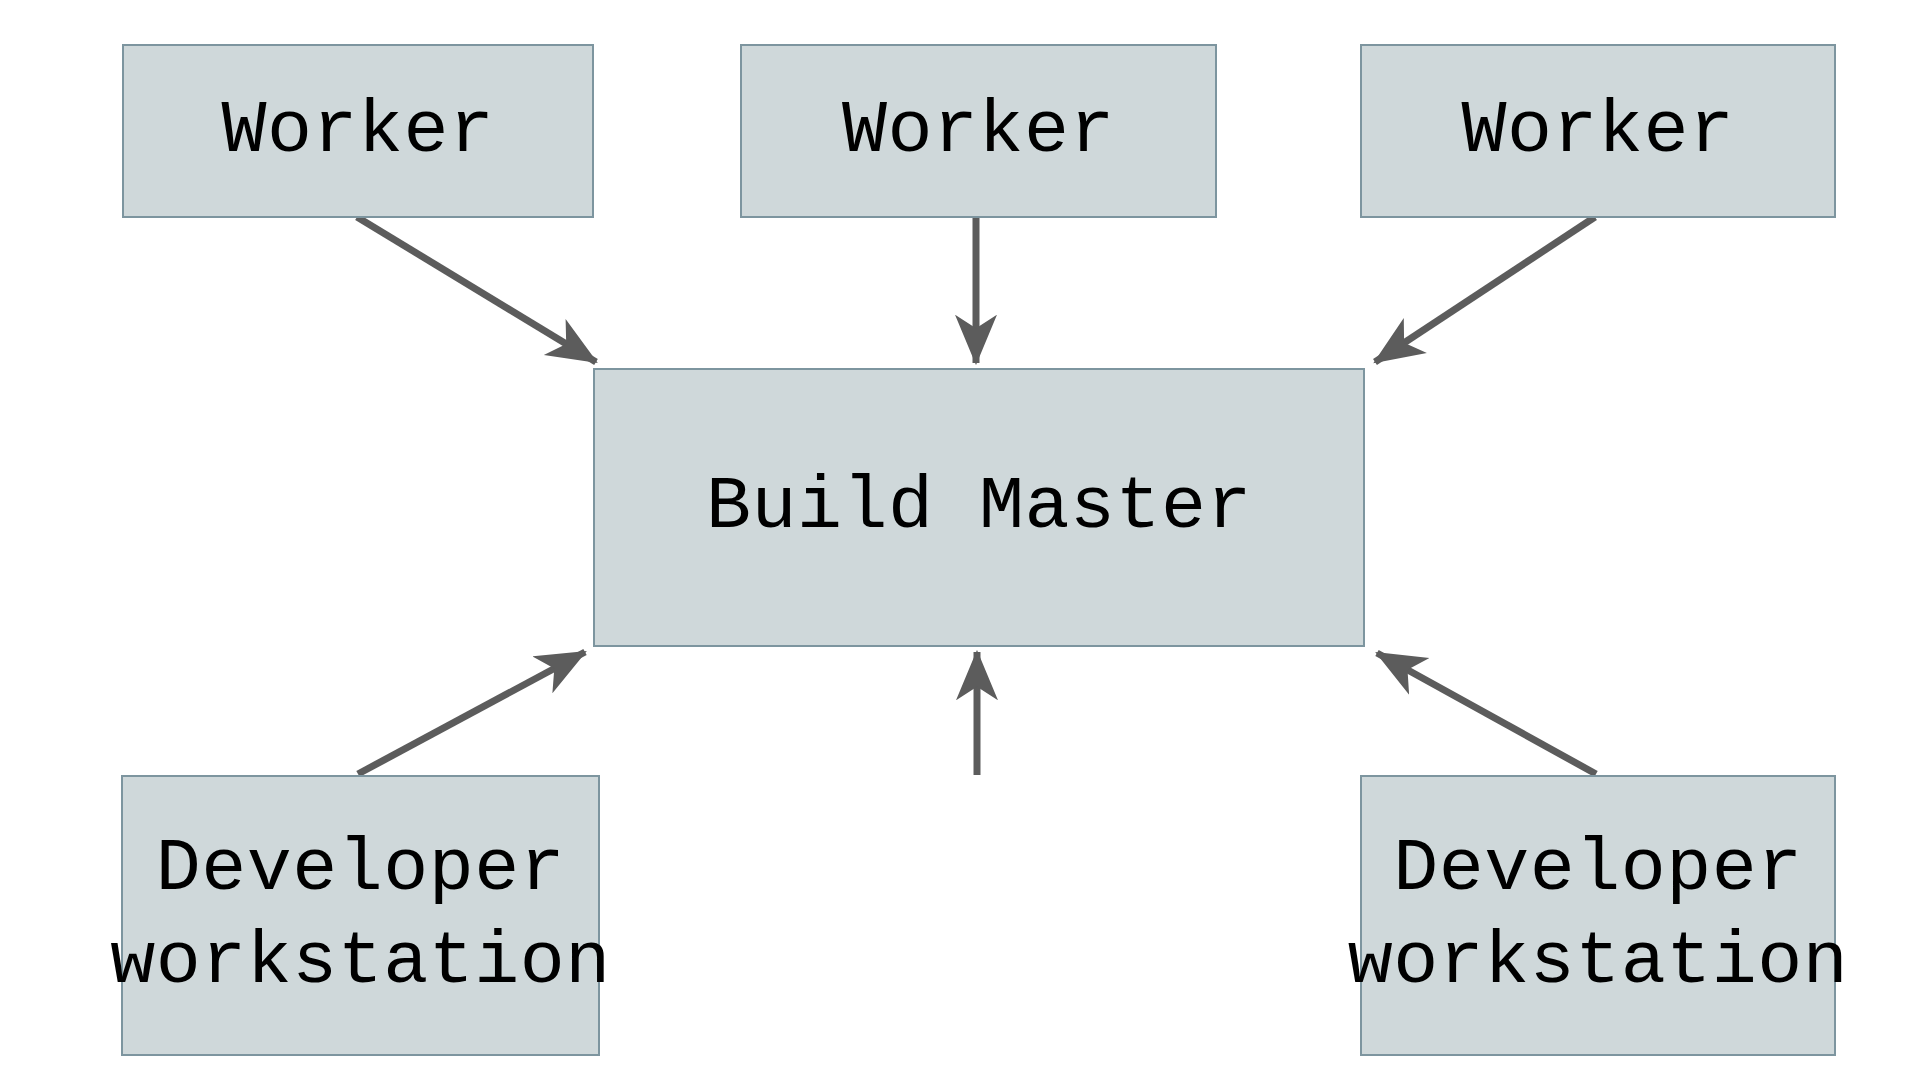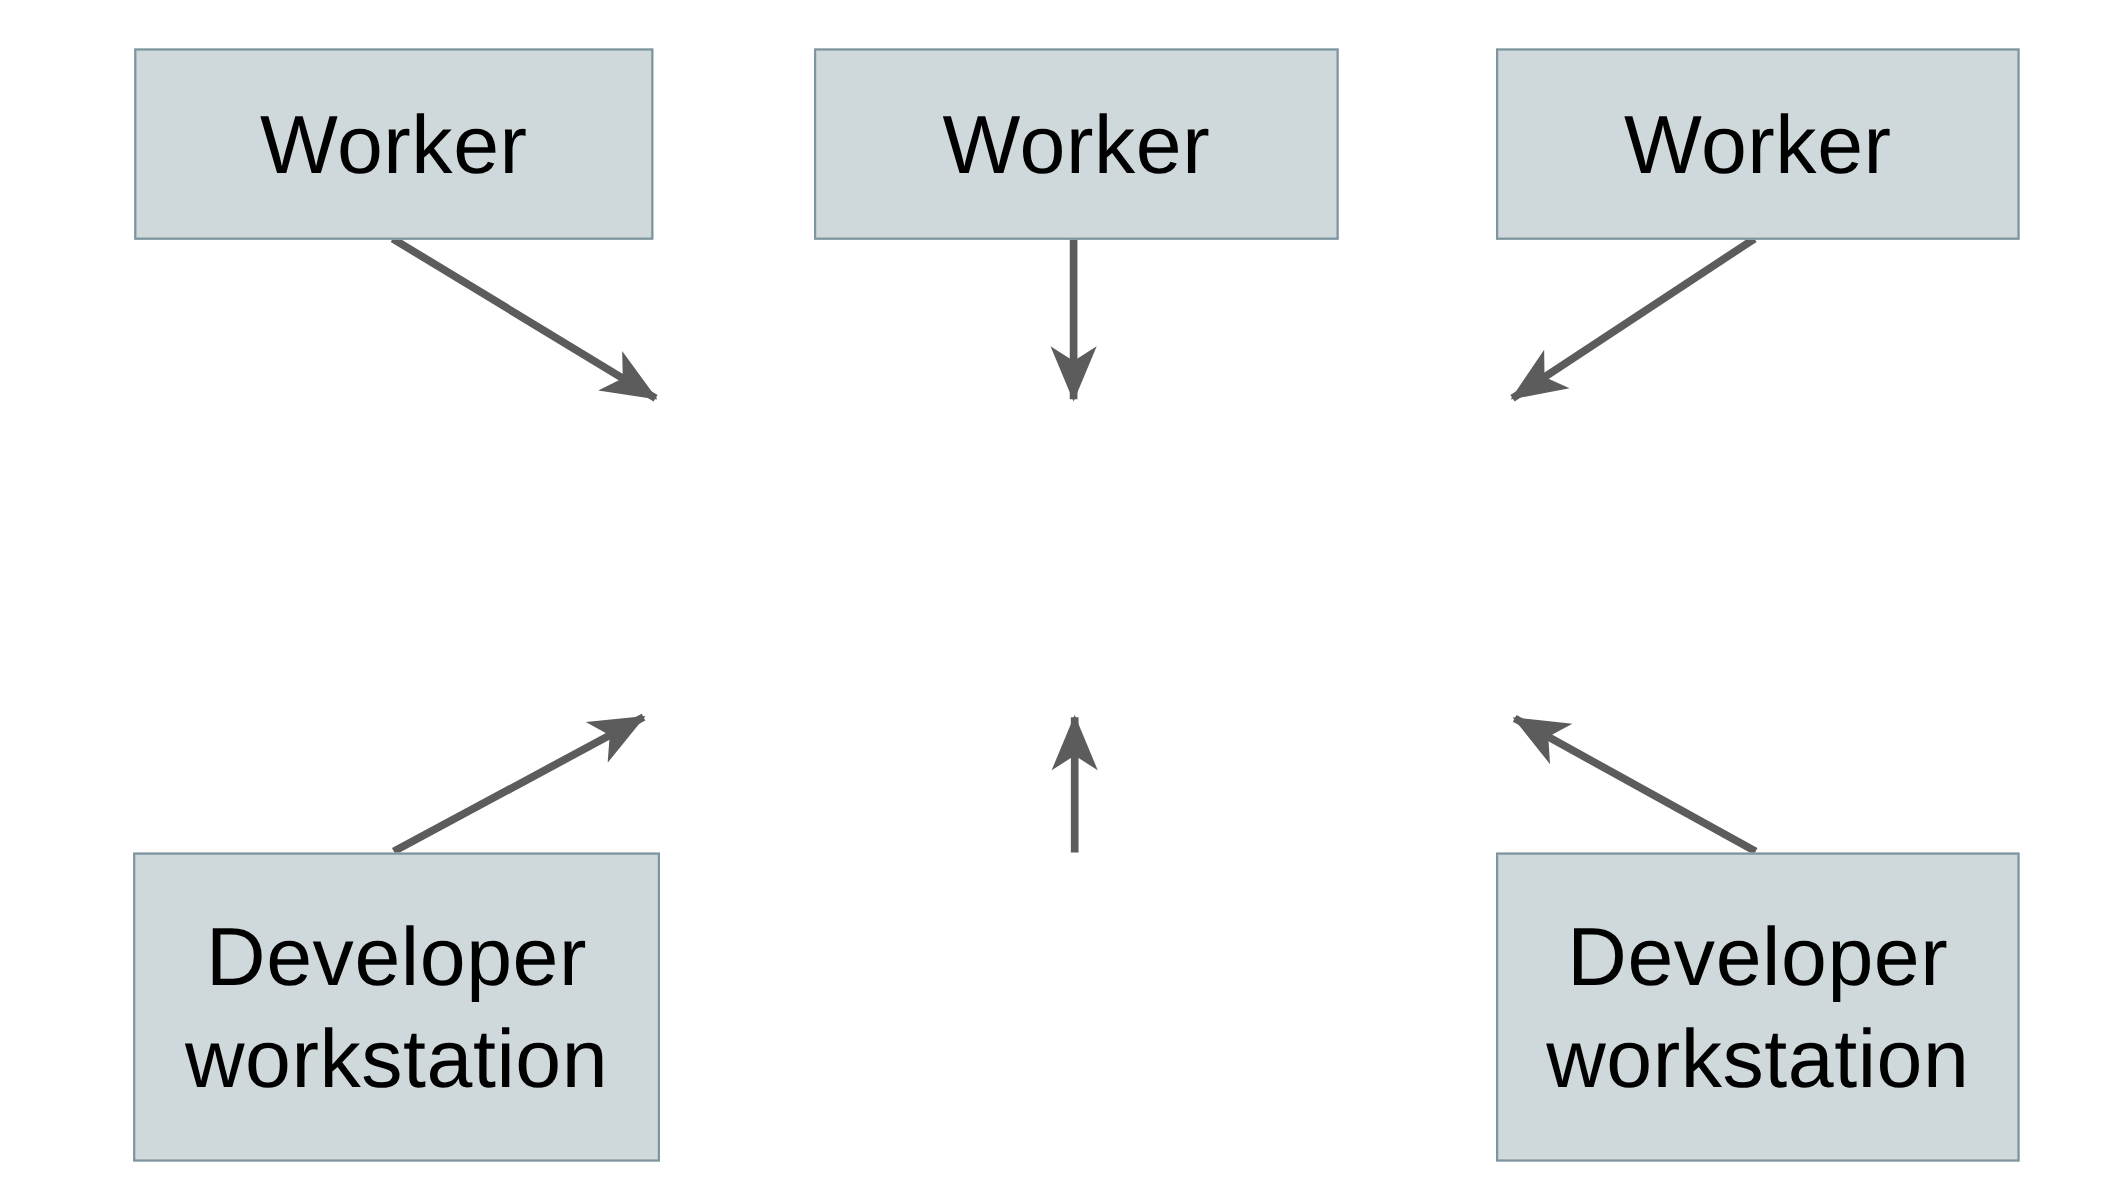--- a/index.html
+++ b/index.html
@@ -12,21 +12,21 @@
   html, body {
     margin: 0;
     padding: 0;
     background: var(--background);
   }
   .canvas {
     position: relative;
     width: 1910px;
     height: 1090px;
     background: var(--background);
-    font-family: Liberation Sans, sans-serif;
+    font-family: Liberation Mono, monospace;
     overflow: hidden;
     border-radius: 24px;
   }
   .edges-layer {
     position: absolute;
     left: 0;
     top: 0;
     width: 1910px;
     height: 1090px;
     display: block;
@@ -90,20 +90,23 @@
   </div>
 
   <div class="node" id="node-worker-center">
     <span class="label">Worker</span>
   </div>
 
   <div class="node" id="node-worker-right">
     <span class="label">Worker</span>
   </div>
 
+  <div class="node" id="node-build-master">
+    <span class="label">Build Master</span>
+  </div>
 
   <div class="node" id="node-dev-left">
     <span class="label">Developer workstation</span>
   </div>
 
 
   <div class="node" id="node-dev-right">
     <span class="label">Developer workstation</span>
   </div>
 

